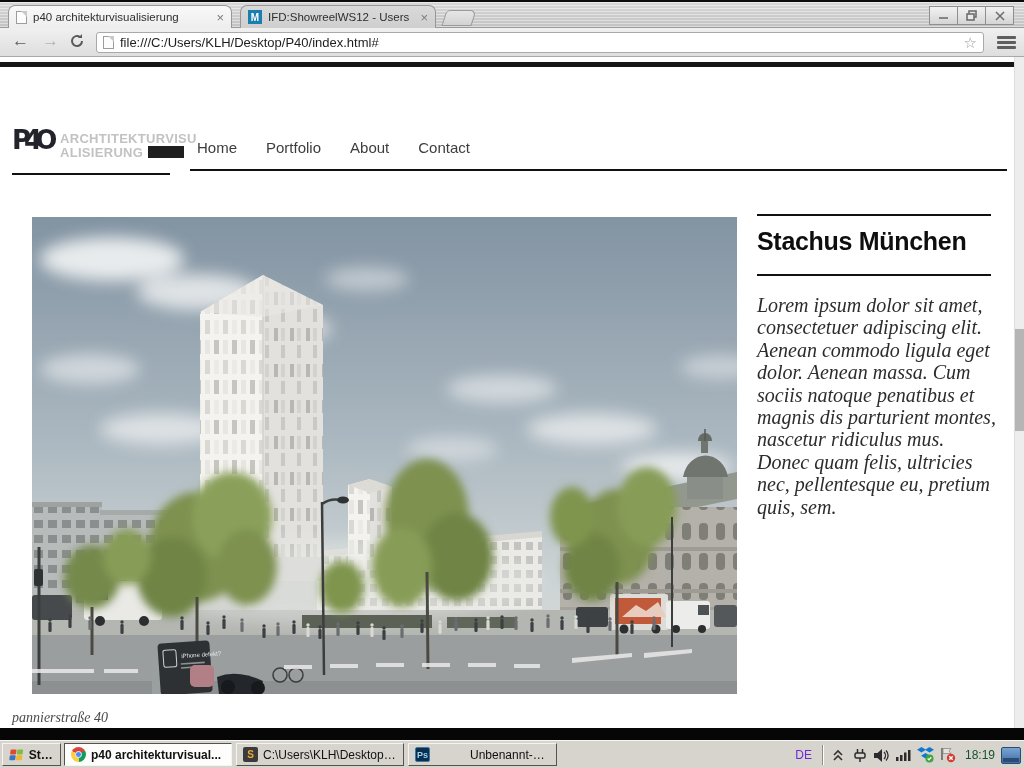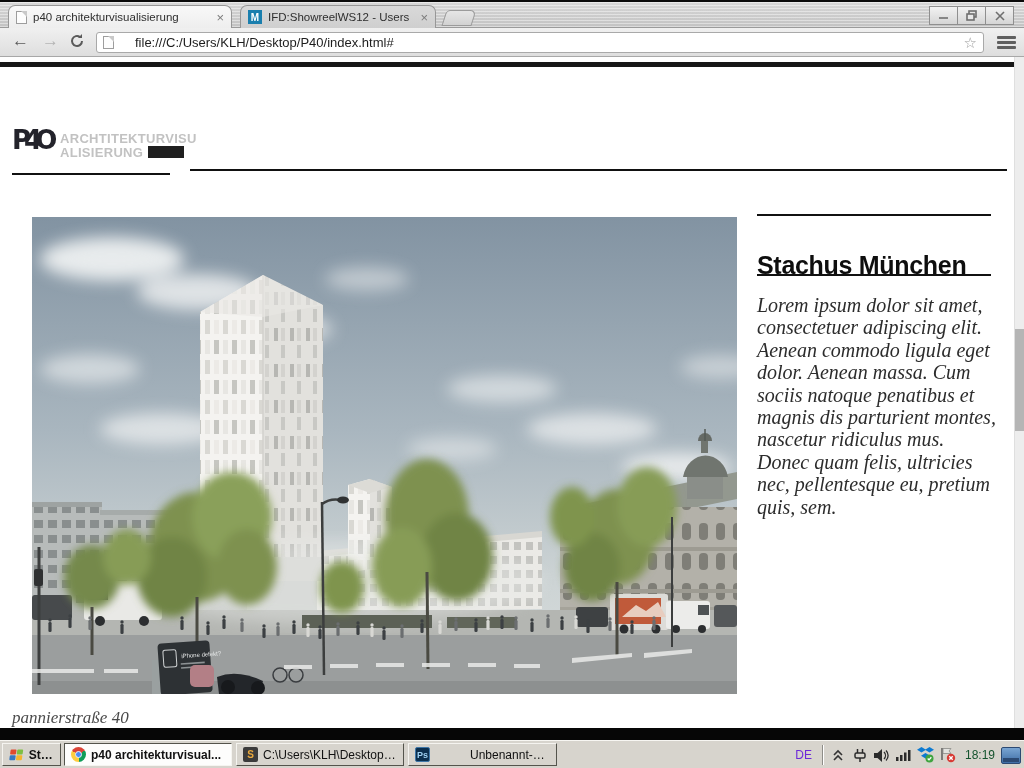--- a/index.html
+++ b/index.html
@@ -34,21 +34,21 @@
     display:flex; align-items:center; justify-content:center; margin-left:-1px; }
   .winbtn svg { stroke:#6f6f6f; fill:none; stroke-width:1.6; }
 
   #toolbar { top:28px; left:0; width:1024px; height:29px;
     background:linear-gradient(#f0f0f0,#dedede); border-bottom:1px solid #a8a8a8; }
   .navbtn { position:absolute; top:3px; font-size:17px; font-weight:bold; color:#5a5a5a; }
   #backbtn { left:12px; }
   #fwdbtn { left:42px; color:#b4b4b4; }
   #reloadbtn { left:70px; top:5px; }
   #omnibox { position:absolute; left:96px; top:4px; width:888px; height:21px; background:#fff;
-    border:1px solid #a9a9a9; border-radius:3px; display:flex; align-items:center; padding:0 6px; gap:21px; }
+    border:1px solid #a9a9a9; border-radius:3px; display:flex; align-items:center; padding:0 6px; gap:6px; }
   #omnibox .url { flex:1; font-size:13px; color:#1d1d1d; white-space:nowrap; overflow:hidden; }
   .star { color:#9d9d9d; font-size:15px; }
   #menubtn { position:absolute; right:8px; top:8px; width:19px; }
   #menubtn div { height:3px; background:#5f5f5f; margin-bottom:2px; border-radius:1px; }
 
   
   #viewport { top:57px; left:0; width:1014px; height:671px; background:#fff; overflow:hidden; }
   #scrollbar { top:57px; left:1014px; width:10px; height:671px; background:#ededed; border-left:1px solid #dfdfdf; }
   #scrollthumb { position:absolute; left:0px; top:272px; width:10px; height:102px; background:#b5b5b5; }
 
@@ -62,27 +62,27 @@
   #logo-line { left:12px; top:116px; width:158px; height:2px; background:#111; }
 
   #mainnav { left:197px; top:82px; display:flex; gap:29px; font-size:15px; color:#3d3d3d; }
   #mainnav a { text-decoration:none; color:#3d3d3d; }
   #nav-line { left:190px; top:112px; width:817px; height:2px; background:#111; }
 
   #hero { left:32px; top:160px; width:705px; height:477px; background:#aebcc4; overflow:hidden; }
 
   #rightcol-topline { left:757px; top:157px; width:234px; height:2px; background:#111; }
   #project-title { left:757px; top:170px; width:240px; font-size:25px; font-weight:bold; color:#0e0e0e;
-    letter-spacing:-0.3px;margin-top:24px; }
+    letter-spacing:-0.3px; }
   #rightcol-midline { left:757px; top:217px; width:234px; height:2px; background:#111; }
   #project-body { left:757px; top:237px; width:241px; font-family:"Liberation Serif", serif;
     font-style:italic; font-size:20px; line-height:1.12; color:#2c2c2c; }
 
   #contactblock { left:12px; top:653px; font-family:"Liberation Serif", serif; font-style:italic;
-    font-size:17px; line-height:16.5px; color:#4a4a4a; }
+    font-size:14px; line-height:16.5px; color:#4a4a4a; }
 
   #bottomstrip { top:728px; left:0; width:1024px; height:12px; background:#060606; }
 
   
   #taskbar { top:740px; left:0; width:1024px; height:28px; background:#d7d4cd; border-top:1px solid #f7f6f2; }
   .tbtn { position:absolute; top:2px; height:23px; display:flex; align-items:center; gap:5px;
     padding:0 6px; font-size:12px; color:#111;
     border-top:1px solid #f5f4f0; border-left:1px solid #f5f4f0;
     border-right:1px solid #54544c; border-bottom:1px solid #54544c; background:#d7d4cd;
     white-space:nowrap; overflow:hidden; }
@@ -175,20 +175,26 @@
   <div class="abs" id="viewport">
     <div class="abs" id="pagetopbar"></div>
 
     <div class="abs" id="logo-mark">P4O</div>
     <div class="abs" id="logo-text">
       <div>ARCHTITEKTURVISU</div>
       <div><span>ALISIERUNG</span><span id="logo-block"></span></div>
     </div>
     <div class="abs" id="logo-line"></div>
 
+    <nav class="abs" id="mainnav">
+      <a href="#">Home</a>
+      <a href="#">Portfolio</a>
+      <a href="#">About</a>
+      <a href="#">Contact</a>
+    </nav>
     <div class="abs" id="nav-line"></div>
 
     <div class="abs" id="hero">
       <svg width="705" height="477" viewBox="0 0 705 477">
         <defs>
           <linearGradient id="sky" x1="0" y1="0" x2="0" y2="1">
             <stop offset="0" stop-color="#8293a2"></stop>
               <stop offset="0.45" stop-color="#a9b6bf"></stop>
             <stop offset="0.75" stop-color="#ccd3d4"></stop>
               <stop offset="1" stop-color="#dadedd"></stop>

